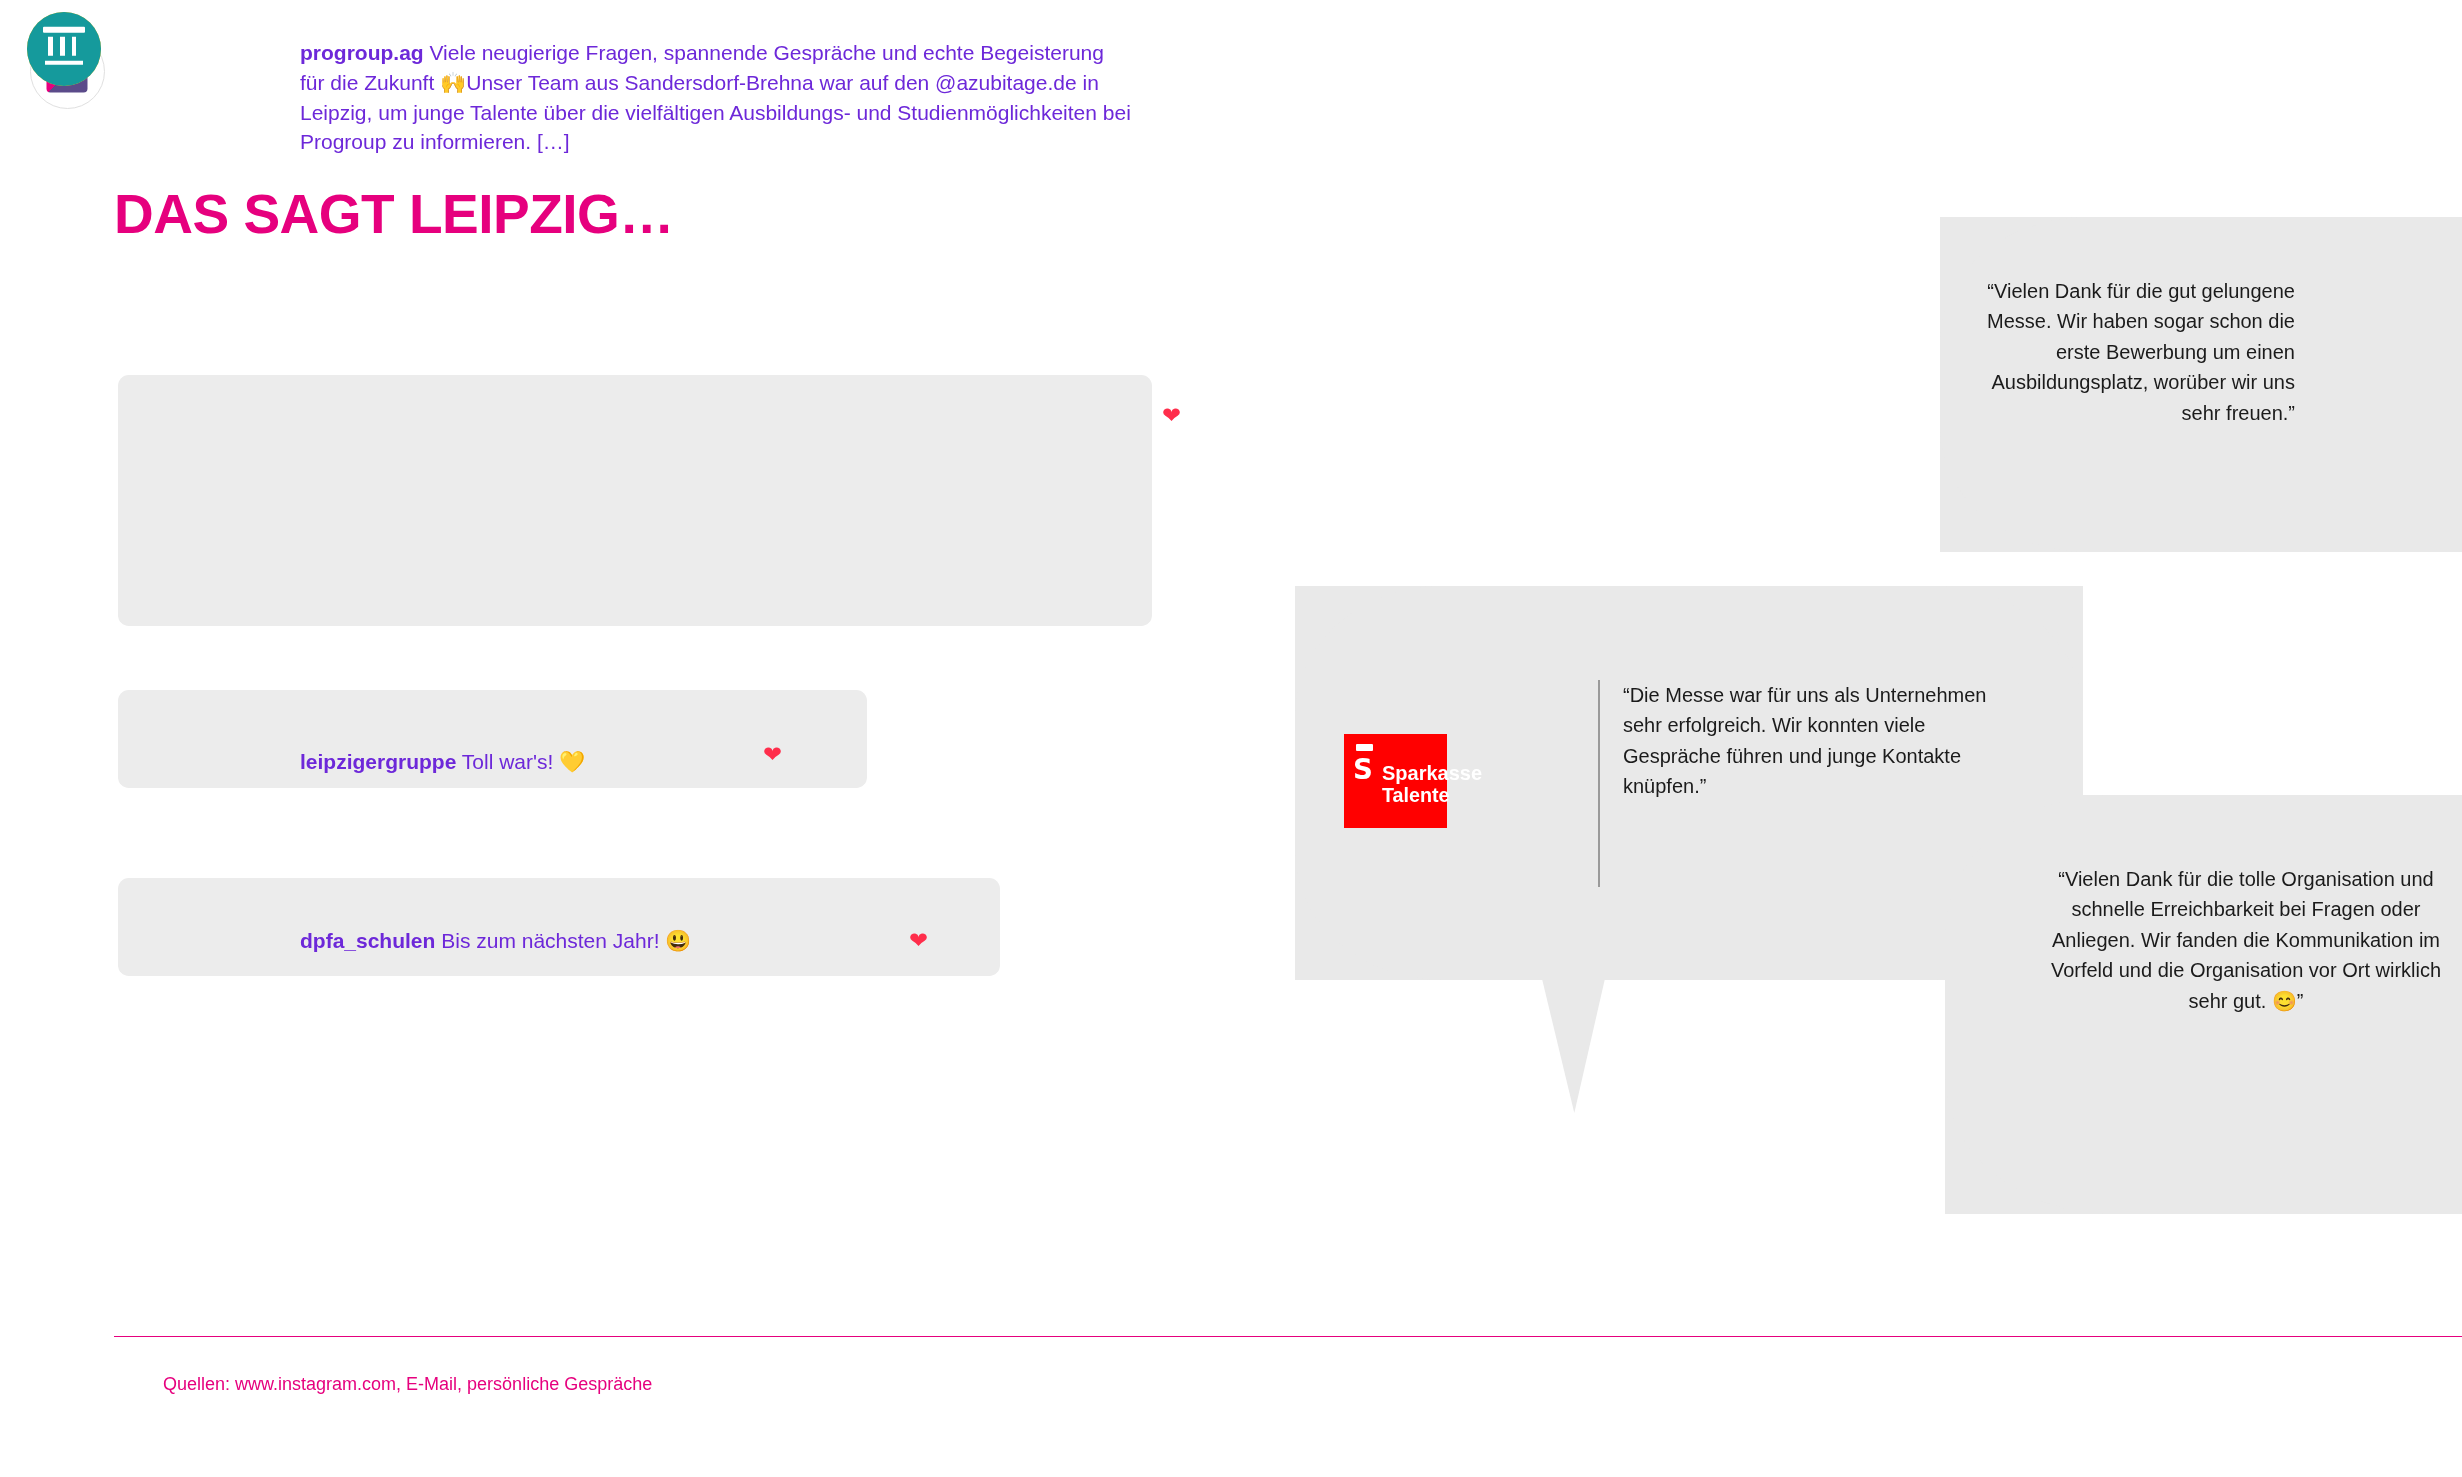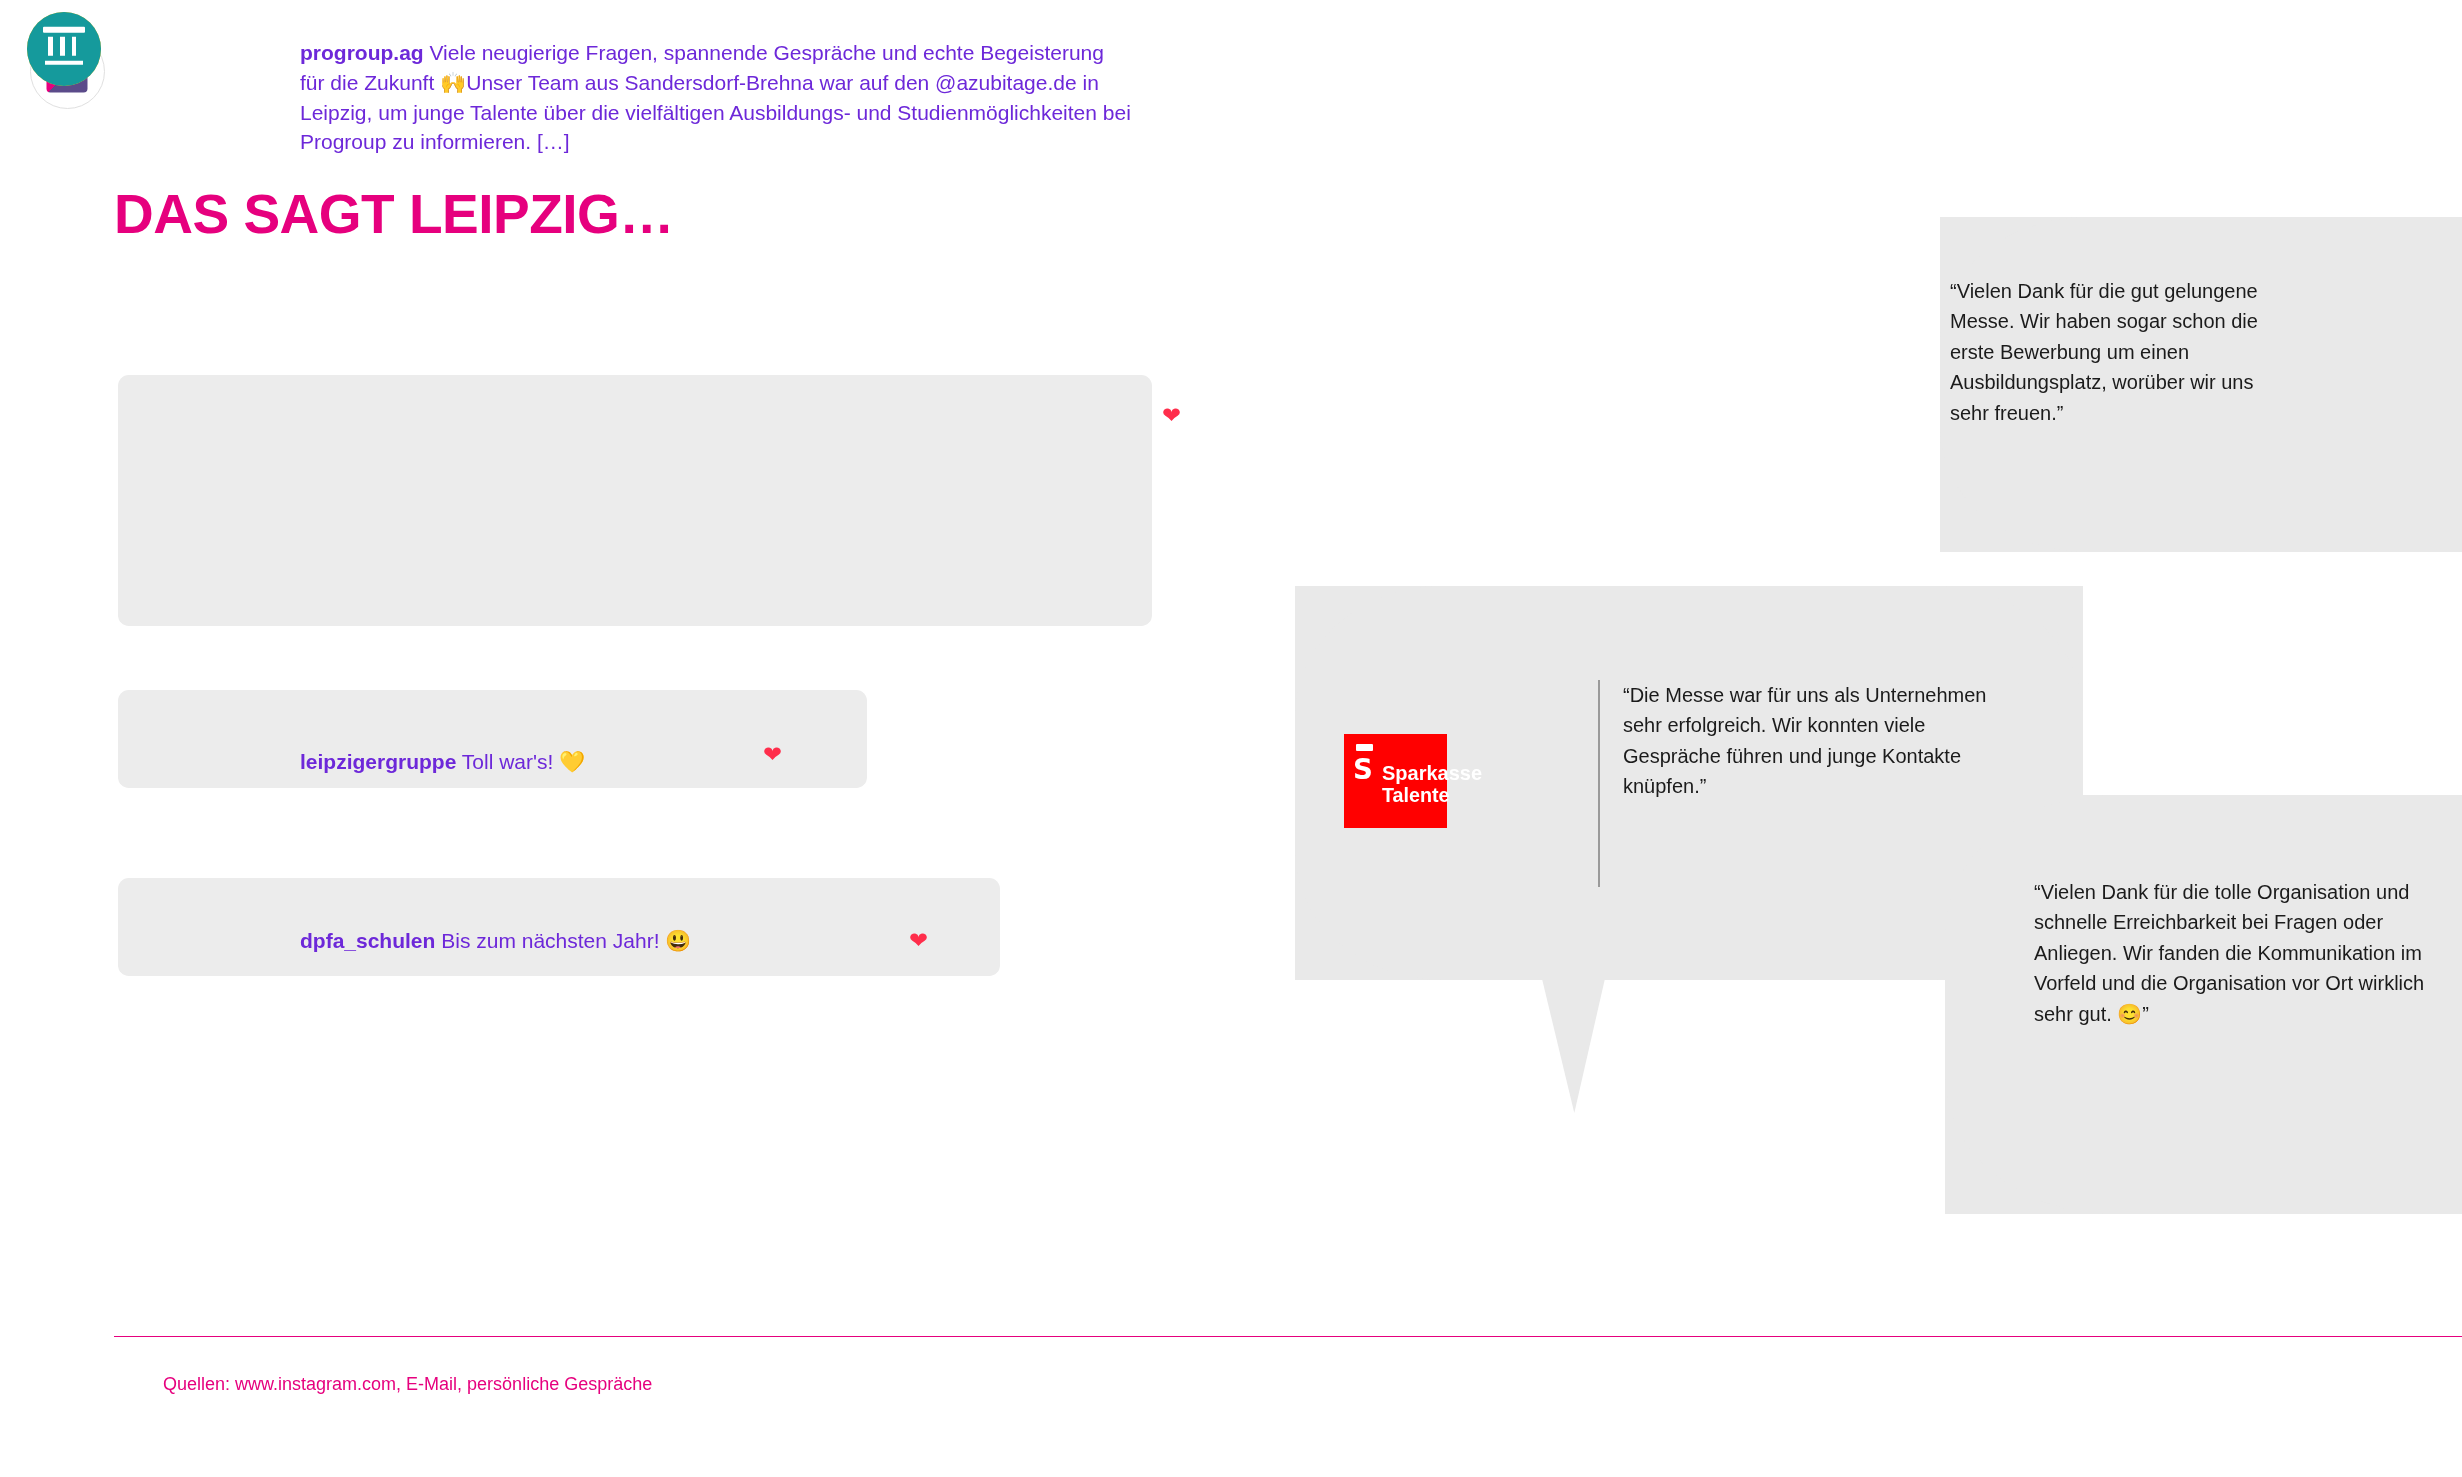--- a/index.html
+++ b/index.html
@@ -225,21 +225,21 @@
     width: 822px;
     height: 335px;
   }
   #bubble-securitas .bubble-body {
     border-radius: 148px / 123px;
   }
   #quote-securitas {
     left: 1950px;
     top: 276px;
     width: 345px;
-    text-align: left;
+    text-align: right;
   }
 
   
   #bubble-sparkasse {
     left: 1295px;
     top: 586px;
     width: 788px;
     height: 394px;
   }
   #bubble-sparkasse .bubble-body {
@@ -320,22 +320,21 @@
     width: 936px;
     height: 419px;
   }
   #bubble-novelis .bubble-body {
     border-radius: 167px / 138px;
   }
   #quote-novelis {
     left: 2034px;
     top: 864px;
     width: 424px;
-    text-align: left;
-    margin-top: 13px;
+    text-align: center;
   }
 
   
   #footer-rule {
     position: absolute;
     left: 114px;
     top: 1336px;
     width: 2728px;
     height: 1px;
     background: #E6007E;

